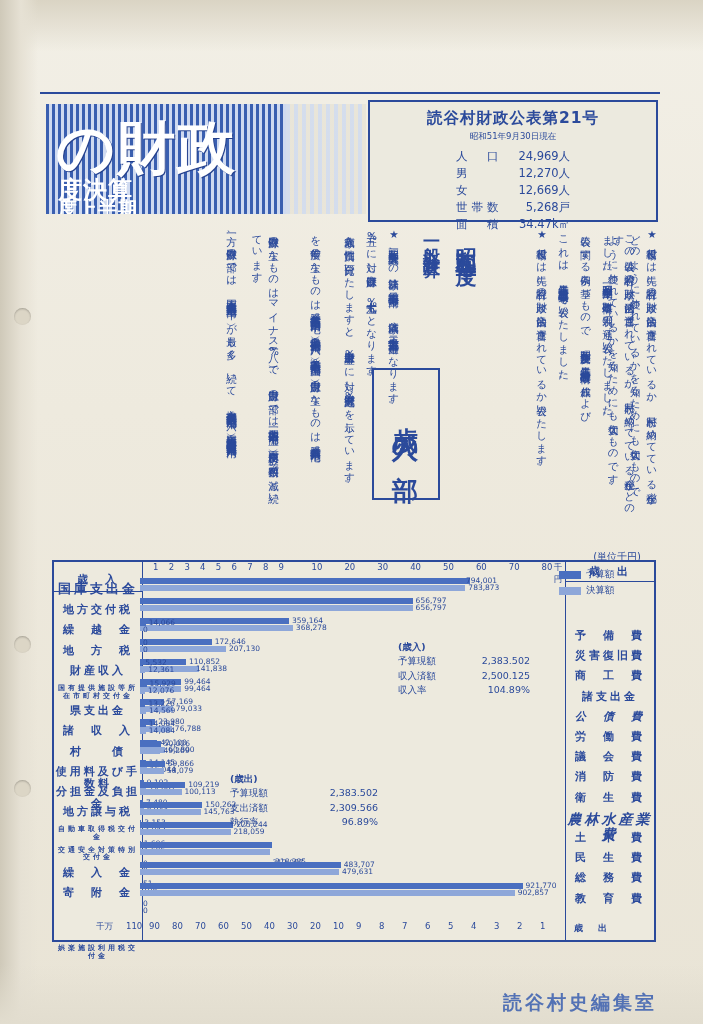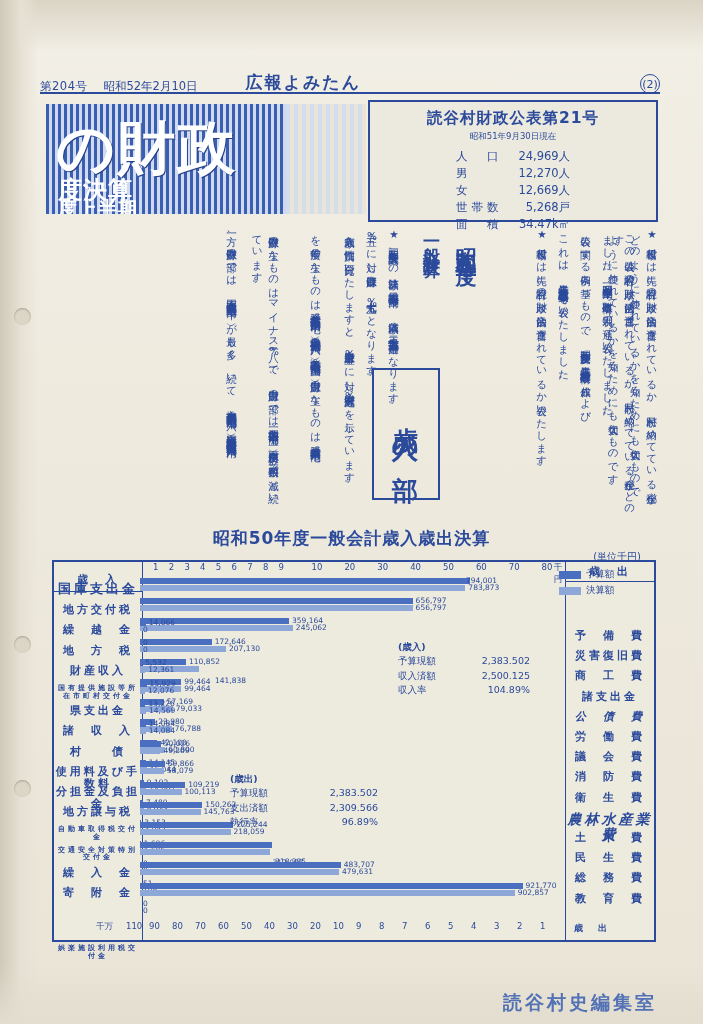--- a/index.html
+++ b/index.html
@@ -111,26 +111,20 @@
 <body>
 
 <div class="page">
   <div class="edge-top"></div>
   <div class="edge-left"></div>
   <div class="edge-bottom"></div>
   <div class="hole h1"></div>
   <div class="hole h2"></div>
   <div class="hole h3"></div>
 
-  <div class="hdr">
-    <div class="issue">第204号</div>
-    <div class="date">昭和52年2月10日</div>
-    <div class="masthead">広報よみたん</div>
-    <div class="pageno">(2)</div>
-  </div>
   <div class="rule"></div>
 
   <div class="bigtitle">
     <div class="t1">の財政</div>
     <div class="t2">度決算</div>
     <div class="t3">度上半期</div>
   </div>
   <div class="deco"></div>
 
   <div class="infobox">
@@ -178,21 +172,20 @@
     <div class="vcol" style="right:302px;">歳入額を性質別に百分比いたしますと、自主財源三十二・五%に対し依存財源六七・五%を示しています。</div>
     <div class="vcol" style="right:336px;">を前年度の主なものは繰越金三億六千八百二十七万八千円（十四四・七%）地方税二億六千七百十三万円（八・八%）諸収入七千六百七十七万八千円（五・四%）自主財源の主なものは繰越金三億六千八百二十七万円</div>
     <div class="vcol" style="right:378px;">依存財源の主なものはマイナス（一・八%）で、自主財源の部では一億四千百四十四万七千円（五・一%）以下使用料及び手数料一四%減と続いています。</div>
     <div class="vcol" style="right:420px;">一方、依存財源の部では、国庫支出金七億八千三百八十七万三千円（三十一・一%）が最も多く、続いて、地方交付税六億五千六百七十九万七千円（二六・一%）国有提供施設等所在市町村助成交付金五千九百四十六万四千円</div>
   </div>
 
   <div class="zeinbox">
     <span>歳入の部</span>
   </div>
 
-  <div class="chart-title">昭和50年度一般会計歳入歳出決算</div>
   <div class="unit">(単位千円)</div>
 
   <div class="chartbox">
     <div id="left-labels" style="position:absolute;left:0;top:0;width:88px;height:100%;border-right:1px solid #2b4a9b;">
         <div class="lname" style="position: absolute; left: 0px; top: 10px; width: 88px; border-bottom: 1px solid rgb(43, 74, 155); padding-bottom: 4px;">歳　入</div>
         <div class="lname" style="position: absolute; left: 0px; width: 88px; top: 20px; font-size: 13px; line-height: 1.1;">国庫支出金</div>
         <div class="lname" style="position: absolute; left: 0px; width: 88px; top: 42.2px; font-size: 11px; line-height: 1.1;">地方交付税</div>
         <div class="lname" style="position: absolute; left: 0px; width: 88px; top: 62.4px; font-size: 11px; line-height: 1.1;">繰　越　金</div>
         <div class="lname" style="position: absolute; left: 0px; width: 88px; top: 82.6px; font-size: 11px; line-height: 1.1;">地　方　税</div>
         <div class="lname" style="position: absolute; left: 0px; width: 88px; top: 102.8px; font-size: 11px; line-height: 1.1;">財産収入</div>
@@ -254,29 +247,29 @@
         <div class="val" style="left: 326px; top: -2px;">794,001</div>
         <div class="bar light" style="left: 0px; top: 7px; width: 325.365px;"></div>
         <div class="val" style="left: 328.365px; top: 5px;">783,873</div>
         <div class="bar" style="left: 0px; top: 20.2px; width: 272.619px;"></div>
         <div class="val" style="left: 275.619px; top: 18.2px;">656,797</div>
         <div class="bar light" style="left: 0px; top: 27.2px; width: 272.619px;"></div>
         <div class="val" style="left: 275.619px; top: 25.2px;">656,797</div>
         <div class="bar" style="left: 0px; top: 40.4px; width: 149.08px;"></div>
         <div class="val" style="left: 152.08px; top: 38.4px;">359,164</div>
         <div class="bar light" style="left: 0px; top: 47.4px; width: 152.863px;"></div>
-        <div class="val" style="left: 155.863px; top: 45.4px;">245,062</div>
+        <div class="val" style="left: 155.863px; top: 45.4px;">368,278</div>
         <div class="bar" style="left: 0px; top: 60.6px; width: 71.6608px;"></div>
         <div class="val" style="left: 74.6608px; top: 58.6px;">172,646</div>
         <div class="bar light" style="left: 0px; top: 67.6px; width: 85.9742px;"></div>
         <div class="val" style="left: 88.9742px; top: 65.6px;">207,130</div>
         <div class="bar" style="left: 0px; top: 80.8px; width: 46.0117px;"></div>
         <div class="val" style="left: 49.0117px; top: 78.8px;">110,852</div>
         <div class="bar light" style="left: 0px; top: 87.8px; width: 58.8732px;"></div>
-        <div class="val" style="left: 75px; top: 85.8px; margin-top: 12px;">141,838</div>
+        <div class="val" style="left: 56px; top: 85.8px;">141,838</div>
         <div class="bar" style="left: 0px; top: 101px; width: 41.2849px;"></div>
         <div class="val" style="left: 44.2849px; top: 99px;">99,464</div>
         <div class="bar light" style="left: 0px; top: 108px; width: 41.2849px;"></div>
         <div class="val" style="left: 44.2849px; top: 106px;">99,464</div>
         <div class="bar" style="left: 0px; top: 121.2px; width: 23.7293px;"></div>
         <div class="val" style="left: 26.7293px; top: 119.2px;">57,169</div>
         <div class="bar light" style="left: 0px; top: 128.2px; width: 32.8045px;"></div>
         <div class="val" style="left: 35.8045px; top: 126.2px;">79,033</div>
         <div class="bar" style="left: 0px; top: 141.4px; width: 15.3125px;"></div>
         <div class="val" style="left: 18.3125px; top: 139.4px;">23,980</div>

